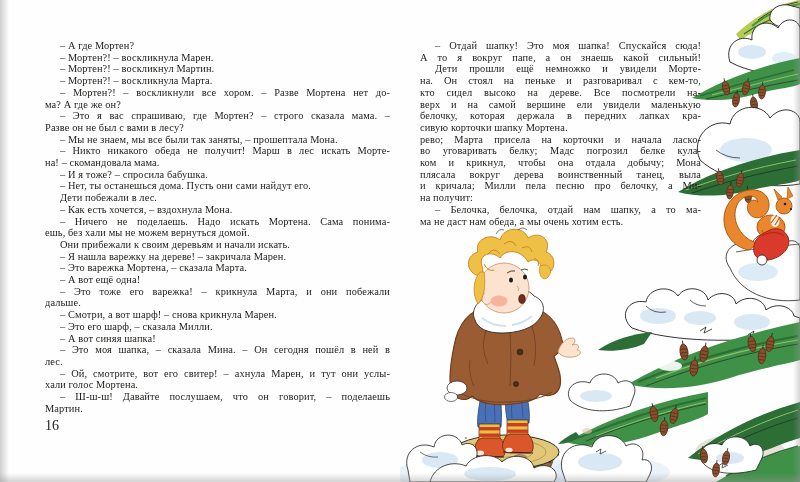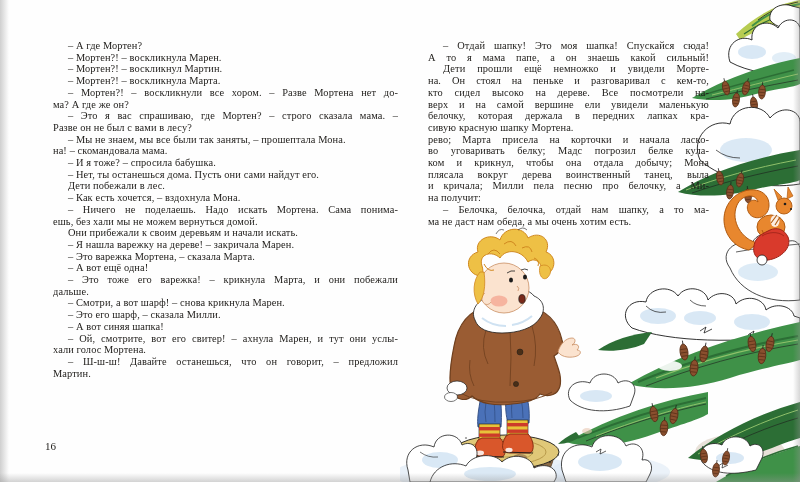--- a/index.html
+++ b/index.html
@@ -10,27 +10,27 @@
     --snow-shade:#cfe2f2; --snow-wash:#dbe8f4;
     --pine-green:#3f9148; --pine-dark:#2c6e35; --pine-light:#8fc06a; --pine-olive:#b7cc52;
     --cone-brown:#8a4f2e; --cone-dark:#5a3018;
     --squirrel-orange:#e8872e; --squirrel-dark:#b05a10; --hat-red:#d93a2c;
     --stump-tan:#e0c878; --stump-ring:#b89a4a; --trunk-brown:#8a6a46;
   }
   html,body{margin:0;padding:0;}
   body{width:800px;height:482px;position:relative;overflow:hidden;background:var(--page-bg);
        font-family:"Liberation Serif","DejaVu Serif",serif;color:var(--text-ink);}
   .textcol{position:absolute;top:40px;font-size:10.4px;line-height:11.7px;z-index:2;
-           font-weight:400;letter-spacing:0.1px;margin-left:8px;}
+           font-weight:400;letter-spacing:0.1px;}
   #left-text{left:45px;width:345px;}
   #right-text{left:420px;width:281px;}
   .line{min-height:11.7px;white-space:nowrap;}
   .line.just{white-space:normal;text-align:justify;text-align-last:justify;}
   .line.indent{padding-left:15px;}
-  .pagenum{position:absolute;left:45px;top:440px;font-size:11px;z-index:2;font-family:Liberation Serif, serif;}
+  .pagenum{position:absolute;left:45px;top:418px;font-size:14px;z-index:2;font-family:Liberation Serif, serif;}
   #illu{position:absolute;left:400px;top:0;width:400px;height:482px;z-index:1;}
   .edge{position:absolute;pointer-events:none;z-index:6;}
   .edge-left{left:0;top:0;bottom:0;width:9px;background:linear-gradient(to right,rgba(150,150,150,.45),rgba(255,255,255,0));}
   .edge-right{right:0;top:0;bottom:0;width:7px;background:linear-gradient(to left,rgba(150,150,150,.38),rgba(255,255,255,0));}
   .edge-bottom{left:0;right:0;bottom:0;height:9px;background:linear-gradient(to top,rgba(150,150,150,.42),rgba(255,255,255,0));}
 </style>
 </head>
 <body>
 
 <div class="textcol" id="left-text">
@@ -51,20 +51,21 @@
       <div class="line">ма? А где же он?</div>
     </div>
     <div class="para">
       <div class="line just indent">– Это я вас спрашиваю, где Мортен? – строго сказала мама. –</div>
       <div class="line">Разве он не был с вами в лесу?</div>
     </div>
     <div class="para">
       <div class="line indent">– Мы не знаем, мы все были так заняты, – прошептала Мона.</div>
     </div>
     <div class="para">
+      <div class="line just indent">– Никто никакого обеда не получит! Марш в лес искать Морте-</div>
       <div class="line">на! – скомандовала мама.</div>
     </div>
     <div class="para">
       <div class="line indent">– И я тоже? – спросила бабушка.</div>
     </div>
     <div class="para">
       <div class="line indent">– Нет, ты останешься дома. Пусть они сами найдут его.</div>
     </div>
     <div class="para">
       <div class="line indent">Дети побежали в лес.</div>
@@ -95,41 +96,45 @@
     <div class="para">
       <div class="line indent">– Смотри, а вот шарф! – снова крикнула Марен.</div>
     </div>
     <div class="para">
       <div class="line indent">– Это его шарф, – сказала Милли.</div>
     </div>
     <div class="para">
       <div class="line indent">– А вот синяя шапка!</div>
     </div>
     <div class="para">
+      <div class="line just indent">– Это моя шапка, – сказала Мина. – Он сегодня пошёл в ней в</div>
+      <div class="line">лес.</div>
+    </div>
+    <div class="para">
       <div class="line just indent">– Ой, смотрите, вот его свитер! – ахнула Марен, и тут они услы-</div>
       <div class="line">хали голос Мортена.</div>
     </div>
     <div class="para">
-      <div class="line just indent">– Ш-ш-ш! Давайте останешься, что он говорит, – предложил</div>
+      <div class="line just indent">– Ш-ш-ш! Давайте послушаем, что он говорит, – поделаешь</div>
       <div class="line">Мартин.</div>
     </div>
   </div>
 <div class="pagenum">16</div>
 <div class="textcol" id="right-text">
     <div class="para">
       <div class="line just indent">– Отдай шапку! Это моя шапка! Спускайся сюда!</div>
-      <div class="line just">А то я мама папе, а он знаешь какой сильный!</div>
+      <div class="line just">А то я вокруг папе, а он знаешь какой сильный!</div>
     </div>
     <div class="para">
       <div class="line just indent">Дети прошли ещё немножко и увидели Морте-</div>
       <div class="line just">на. Он стоял на пеньке и разговаривал с кем-то,</div>
       <div class="line just">кто сидел высоко на дереве. Все посмотрели на-</div>
       <div class="line just">верх и на самой вершине ели увидели маленькую</div>
       <div class="line just">белочку, которая держала в передних лапках кра-</div>
-      <div class="line">сивую красную шапку Мортена.</div>
+      <div class="line">сивую корточки шапку Мортена.</div>
     </div>
     <div class="para">
       <div class="line just">рево; Марта присела на корточки и начала ласко-</div>
       <div class="line just">во уговаривать белку; Мадс погрозил белке кула-</div>
       <div class="line just">ком и крикнул, чтобы она отдала добычу; Мона</div>
       <div class="line just">плясала вокруг дерева воинственный танец, выла</div>
       <div class="line just">и кричала; Милли пела песню про белочку, а Ми-</div>
       <div class="line">на получит:</div>
     </div>
     <div class="para">

